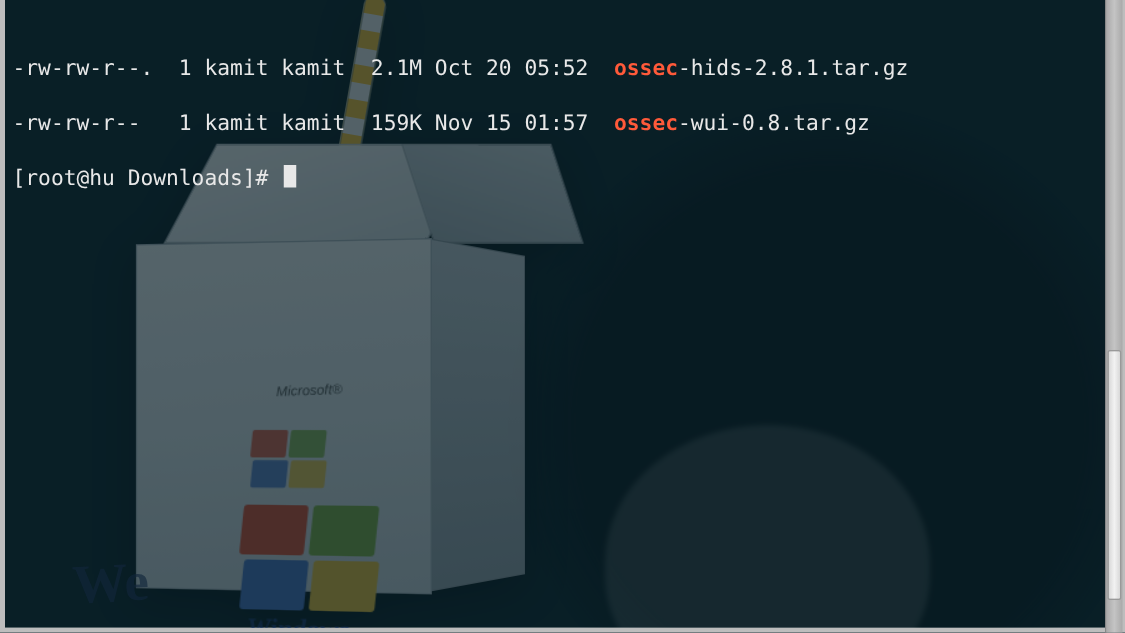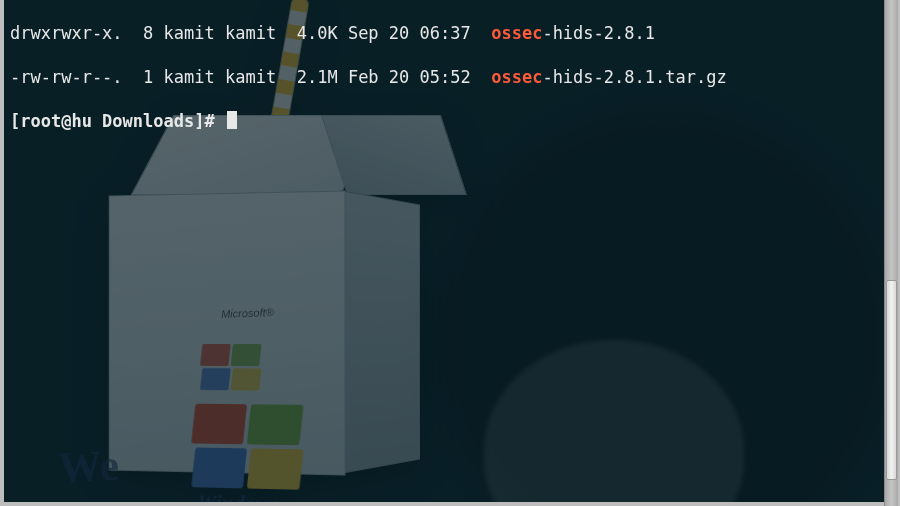--- a/index.html
+++ b/index.html
@@ -166,21 +166,21 @@
 
   
   .term-text {
     position: relative;
     z-index: 5;
     color: #e8e8e8;
     white-space: pre;
   }
   .line { display:block; }
   .hl { color: #ff5a3a; font-weight: bold; }
-  .prompt-white { color:#e8e8e8;font-weight:bold; }
+  .prompt-white { color:#e8e8e8; }
   .cursor {
     display:inline-block;
     width: 10px; height: 18px;
     background: #e8e8e8;
     vertical-align: -2px;
     margin-left: 2px;
   }
 </style>
 </head>
 <body>
@@ -210,22 +210,23 @@
           <div class="flag y"></div>
           <span class="win-text"><span>Windows</span><span class="win-xp">xp</span></span>
         </div>
       </div>
     </div>
     <div class="we-text">We </div>
 
     <div class="overlay-dim"></div>
 
     <div class="term-text">
-<span class="line" style="visibility:hidden;height:0;overflow:hidden">[root@hu Downloads]# ls -lh | grep -i ossec</span><span class="line"><span>drwxrwxr-x.</span>  <span>8</span> <span>kamit</span> <span>kamit</span>  <span>4.0K</span> <span>Sep 20 06:37</span>  <span class="hl">ossec</span><span>-hids-2.8.1</span></span>
-<span class="line"><span>-rw-rw-r--.</span>  <span>1</span> <span>kamit</span> <span>kamit</span>  <span>2.1M</span> <span>Feb 20 05:52</span>  <span class="hl">ossec</span><span>-hids-2.8.1.tar.gz</span></span>
+<span class="line" style="visibility:hidden;height:0;overflow:hidden">[root@hu Downloads]# ls -lh | grep -i ossec</span>
+<span class="line"><span>-rw-rw-r--.</span>  <span>1</span> <span>kamit</span> <span>kamit</span>  <span>2.1M</span> <span>Oct 20 05:52</span>  <span class="hl">ossec</span><span>-hids-2.8.1.tar.gz</span></span>
+<span class="line"><span>-rw-rw-r--</span>   <span>1</span> <span>kamit</span> <span>kamit</span>  <span>159K</span> <span>Nov 15 01:57</span>  <span class="hl">ossec</span><span>-wui-0.8.tar.gz</span></span>
 <span class="line"><span class="prompt-white">[root@hu Downloads]# </span><span class="cursor"></span></span>
     </div>
 
   </div>
 
   <div class="scrollbar">
     <div class="sb-thumb"></div>
   </div>
 
 </div>

